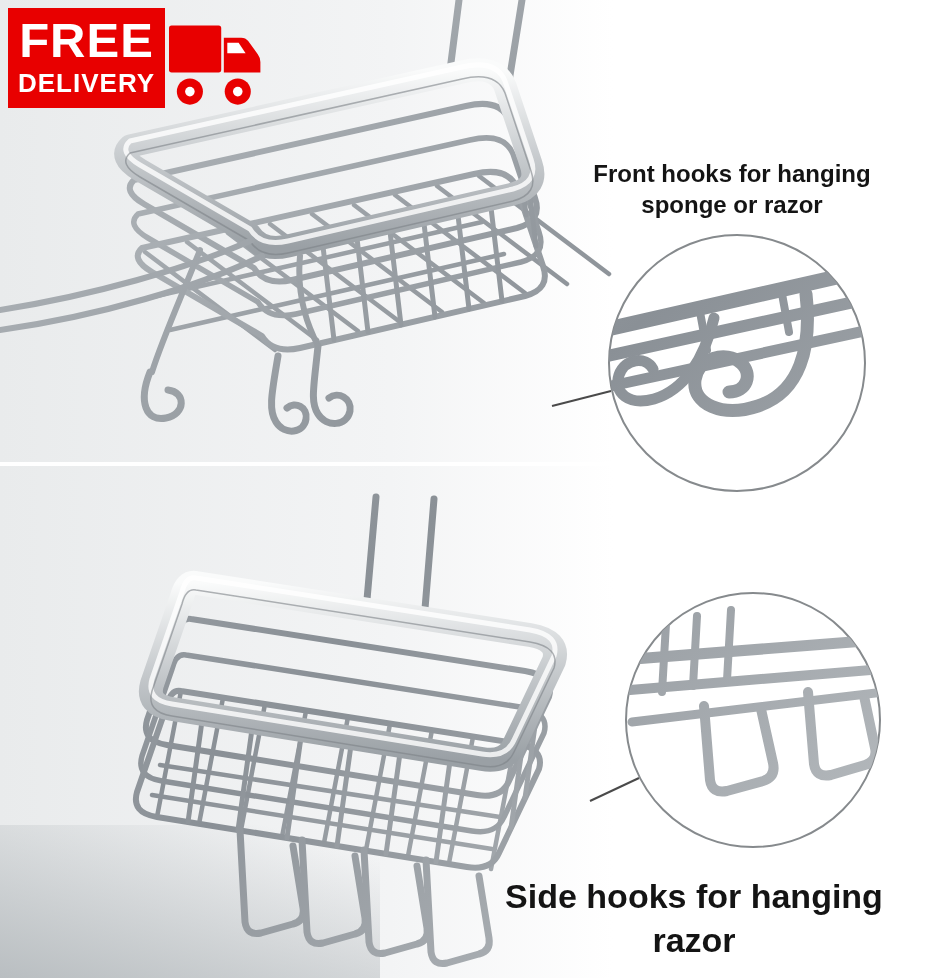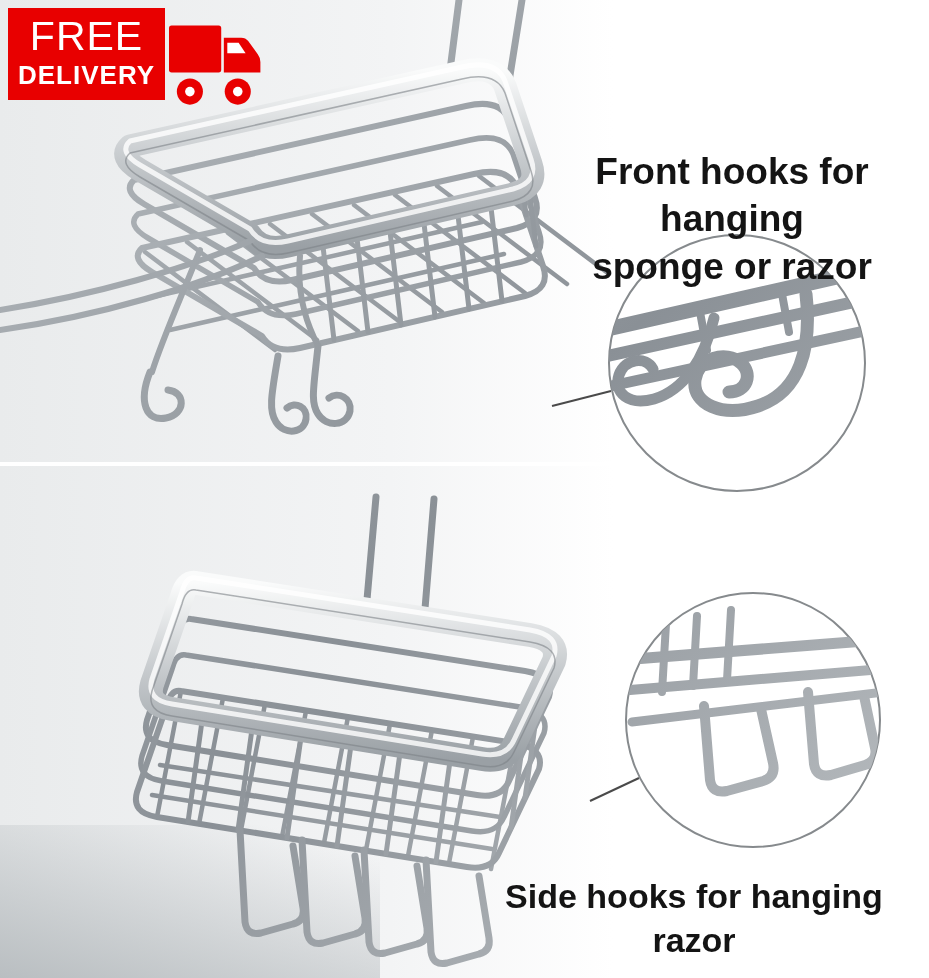--- a/index.html
+++ b/index.html
@@ -7,29 +7,29 @@
     position:relative;width:929px;height:978px;overflow:hidden;
     background:#ffffff;font-family:"Liberation Sans",sans-serif;
   }
   svg.scene{position:absolute;top:0;left:0;display:block;}
   
   .badge{position:absolute;top:8px;left:8px;display:flex;align-items:flex-start;z-index:5;}
   .badge-box{
     background:#e80000;color:#ffffff;text-align:center;
     padding:7px 10px 9px 10px;min-width:128px;
   }
-  .badge-free{font-size:41px;font-weight:400;line-height:1.05;letter-spacing:1px;}
+  .badge-free{font-size:49px;font-weight:700;line-height:1.05;letter-spacing:1px;}
   .badge-delivery{font-size:26px;font-weight:700;letter-spacing:1px;margin-top:2px;}
   .truck{width:94px;height:100px;margin-left:4px;margin-top:4px;}
   
   .caption{
     position:absolute;font-weight:700;color:#141414;text-align:center;
     font-family:"Liberation Sans",sans-serif;z-index:4;
   }
-  .caption-top{left:538px;top:148px;width:388px;font-size:37px;line-height:1.28;}
+  .caption-top{left:538px;top:159px;width:388px;font-size:24px;line-height:1.28;}
   .caption-bottom{left:460px;top:860px;width:468px;font-size:34px;line-height:1.28;margin-top:15px;}
 </style>
 </head>
 <body>
 
 <div class="canvas">
 
   <svg class="scene" width="929" height="978" viewBox="0 0 929 978">
     <defs>
       <linearGradient id="bg1" x1="0" y1="0" x2="1" y2="0">

